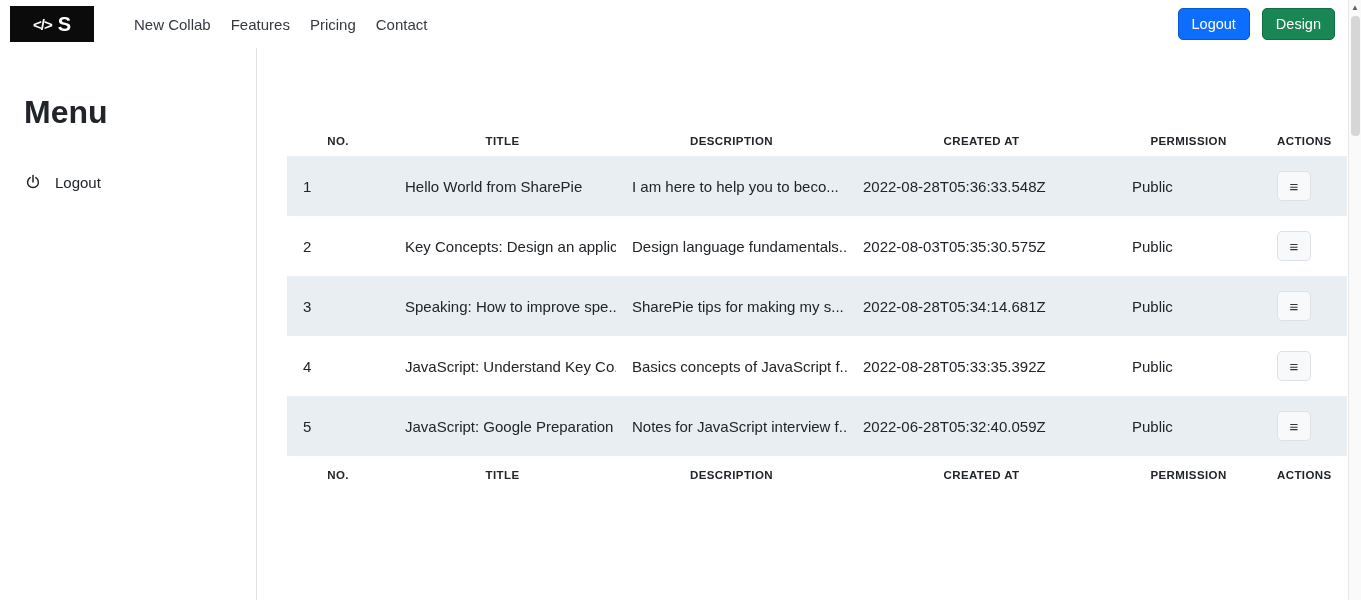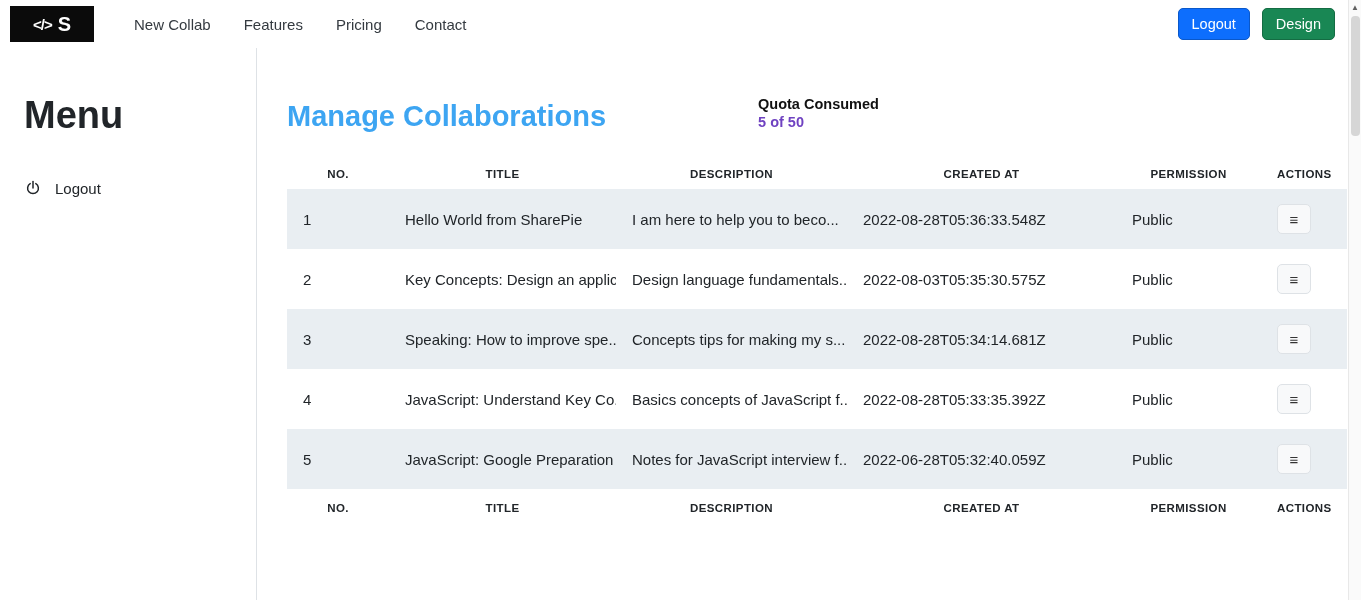--- a/index.html
+++ b/index.html
@@ -27,21 +27,21 @@
     align-items: center;
     justify-content: center;
     gap: 6px;
     cursor: pointer;
   }
   .logo .code { font-size: 15px; font-weight: 700; letter-spacing: -1px; }
   .logo .letter { font-size: 20px; font-weight: 700; }
   .nav-links {
     display: flex;
     align-items: center;
-    gap: 33px;
+    gap: 20px;
     margin-left: 40px;
   }
   .nav-link {
     font-size: 15px;
     color: #343a40;
     text-decoration: none;
     cursor: pointer;
   }
   .nav-actions {
     margin-left: auto;
@@ -65,21 +65,21 @@
     display: flex;
     height: 552px;
   }
   .sidebar {
     width: 257px;
     flex: 0 0 257px;
     border-right: 1px solid #dee2e6;
     padding: 46px 16px 0 24px;
   }
   .sidebar-title {
-    font-size: 38px;
+    font-size: 32px;
     font-weight: 700;
     color: #212529;
   }
   .sidebar-menu { margin-top: 28px; list-style: none; }
   .sidebar-item {
     display: flex;
     align-items: center;
     gap: 14px;
     height: 46px;
     font-size: 15px;
@@ -199,27 +199,20 @@
               <path d="M8 1.5v6.5" stroke="#212529" stroke-width="1.5" fill="none" stroke-linecap="round"></path>
               <path d="M5.2 3.6a5.4 5.4 0 1 0 5.6 0" stroke="#212529" stroke-width="1.5" fill="none" stroke-linecap="round"></path>
             </svg>
         </span>
         <span>Logout</span>
       </li>
     </ul>
   </aside>
 
   <main class="main">
-    <div class="main-header">
-      <h2 class="page-title">Manage Collaborations</h2>
-      <div class="quota">
-        <div class="quota-label">Quota Consumed</div>
-        <div class="quota-value">5 of 50</div>
-      </div>
-    </div>
 
     <table class="collab-table">
       <colgroup>
         <col style="width:102px">
           <col style="width:227px">
           <col style="width:231px">
         <col style="width:269px">
           <col style="width:145px">
           <col>
       </colgroup>
@@ -246,21 +239,21 @@
           <td>2</td>
           <td>Key Concepts: Design an applic...</td>
           <td>Design language fundamentals...</td>
           <td>2022-08-03T05:35:30.575Z</td>
           <td>Public</td>
           <td><button class="actions-btn"><span>≡</span></button></td>
         </tr>
         <tr>
           <td>3</td>
           <td>Speaking: How to improve spe...</td>
-          <td>Concepts tips for making my s...</td>
+          <td>SharePie tips for making my s...</td>
           <td>2022-08-28T05:34:14.681Z</td>
           <td>Public</td>
           <td><button class="actions-btn"><span>≡</span></button></td>
         </tr>
         <tr>
           <td>4</td>
           <td>JavaScript: Understand Key Co...</td>
           <td>Basics concepts of JavaScript f...</td>
           <td>2022-08-28T05:33:35.392Z</td>
           <td>Public</td>

